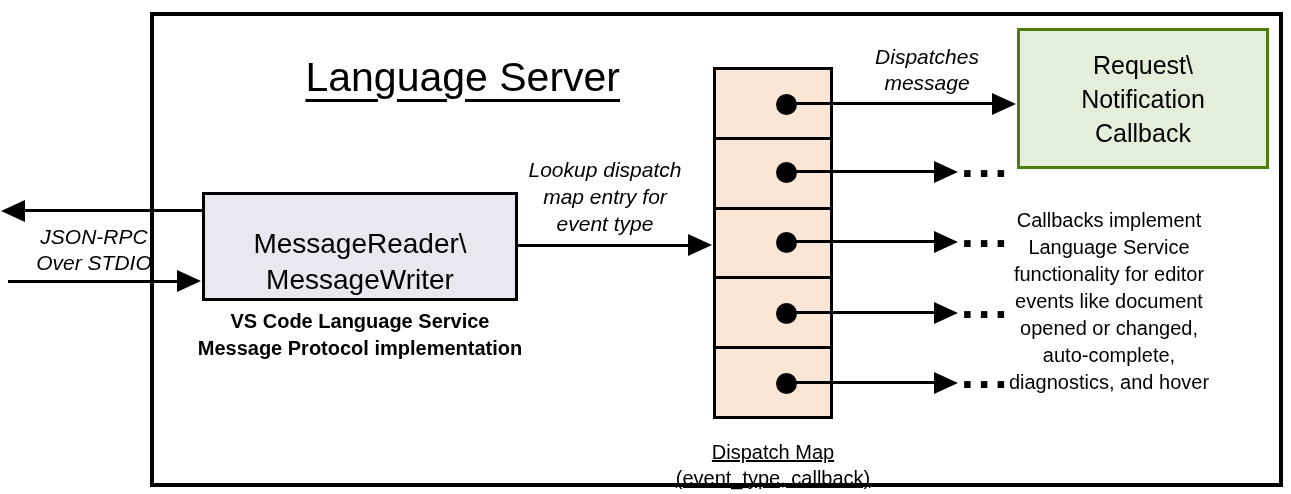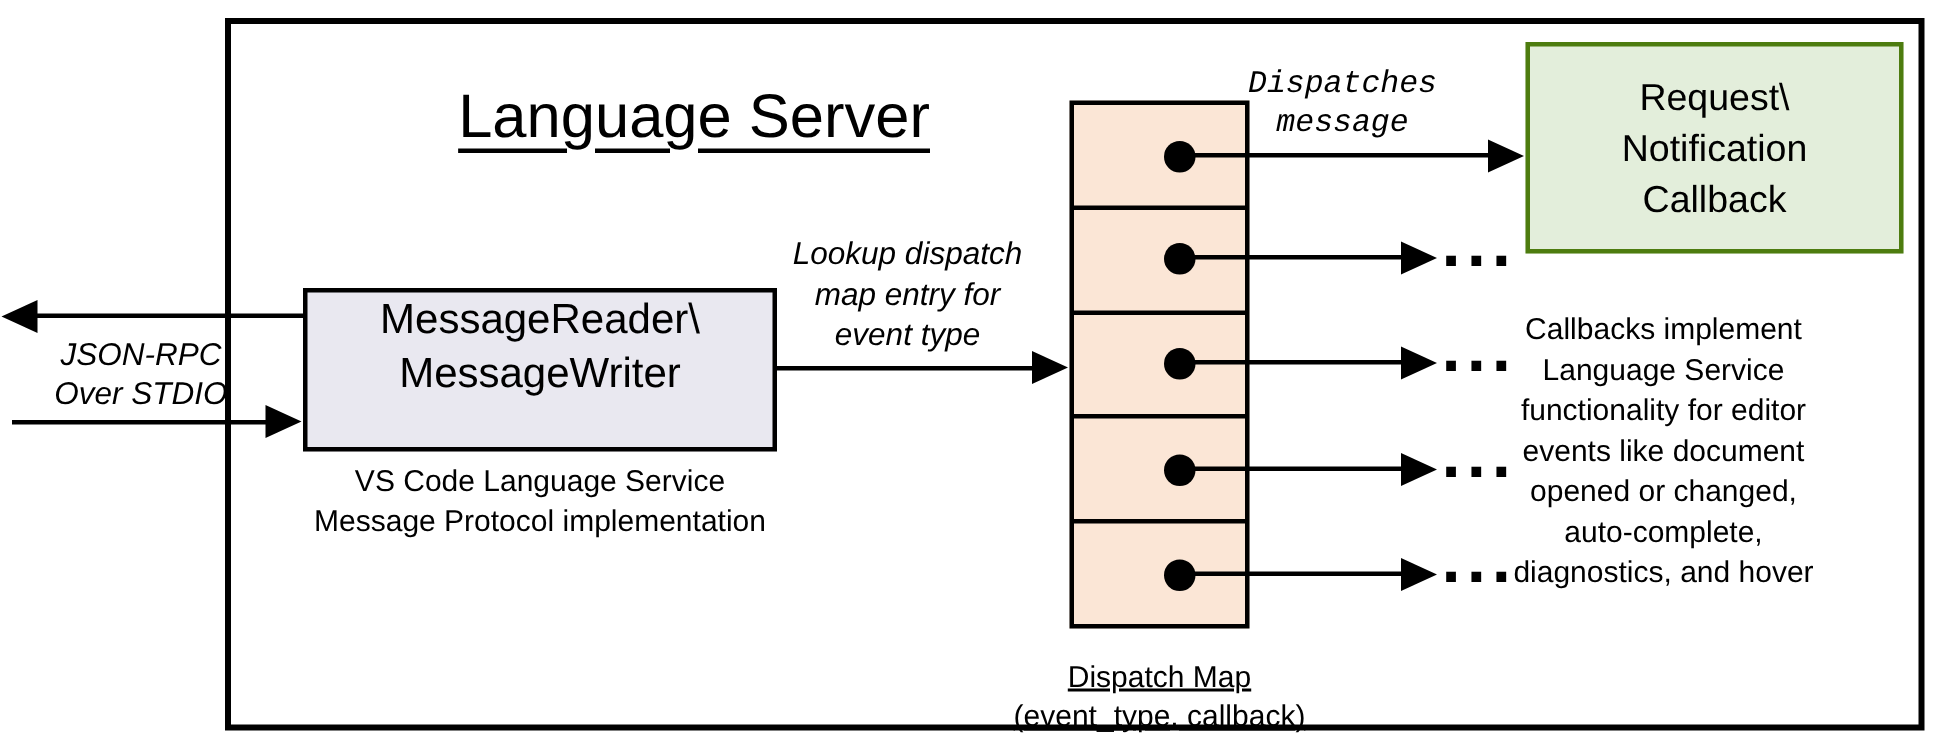--- a/index.html
+++ b/index.html
@@ -14,41 +14,41 @@
 
   
   .outer{left:150px;top:12px;width:1133px;height:475px;border:4px solid #000;box-sizing:border-box;background:transparent;}
 
   
   .title{left:165px;top:54px;width:455px;font-size:41px;text-align:right;
          text-decoration:underline;text-decoration-thickness:3px;text-underline-offset:8px;}
 
   
   .reader-box{left:202px;top:192px;width:316px;height:109px;background:#E9E8F0;border:3px solid #000;
-              box-sizing:border-box;display:flex;align-items:flex-start;justify-content:center;
+              box-sizing:border-box;display:flex;align-items:flex-end;justify-content:center;
               font-size:28px;line-height:36px;text-align:center;}
   .callback-box{left:1017px;top:28px;width:252px;height:141px;background:#E3EEDB;border:3px solid #4d7c0f;
               box-sizing:border-box;display:flex;align-items:center;justify-content:center;
               font-size:25px;line-height:34px;text-align:center;}
 
   
   .map{left:713px;top:67px;width:120px;height:352px;background:#FBE6D6;border:3px solid #000;
        box-sizing:border-box;display:flex;flex-direction:column;}
   .map .cell{flex:1;}
   .map .cell.div{border-bottom:3px solid #000;}
 
   
   .caption{font-size:20px;line-height:27px;}
   .lbl{font-size:21px;line-height:26px;font-style:italic;}
-  .reader-caption{left:185px;top:308px;width:350px;}
+  .reader-caption{left:185px;top:308px;width:350px;font-weight:bold;}
   .callbacks-caption{left:969px;top:189px;width:280px;margin-top:18px;}
   .map-caption{left:652px;top:439px;width:242px;line-height:26px;text-decoration:underline;}
   .stdio-label{left:18px;top:224px;width:152px;text-align:center;}
   .lookup-label{left:512px;top:156px;width:186px;line-height:27px;}
-  .dispatches-label{left:818px;top:44px;width:154px;font-family:Liberation Mono, monospace;}
+  .dispatches-label{left:850px;top:44px;width:154px;}
 
   
   .hline{position:absolute;height:3px;background:#000;}
   .head-r{position:absolute;width:0;height:0;border-top:11px solid transparent;
           border-bottom:11px solid transparent;border-left:24px solid #000;}
   .head-l{position:absolute;width:0;height:0;border-top:11px solid transparent;
           border-bottom:11px solid transparent;border-right:24px solid #000;}
   .dot{position:absolute;width:21px;height:21px;border-radius:50%;background:#000;}
   .ellipsis{position:absolute;font-size:46px;font-weight:700;letter-spacing:4px;line-height:1;}
 </style>

